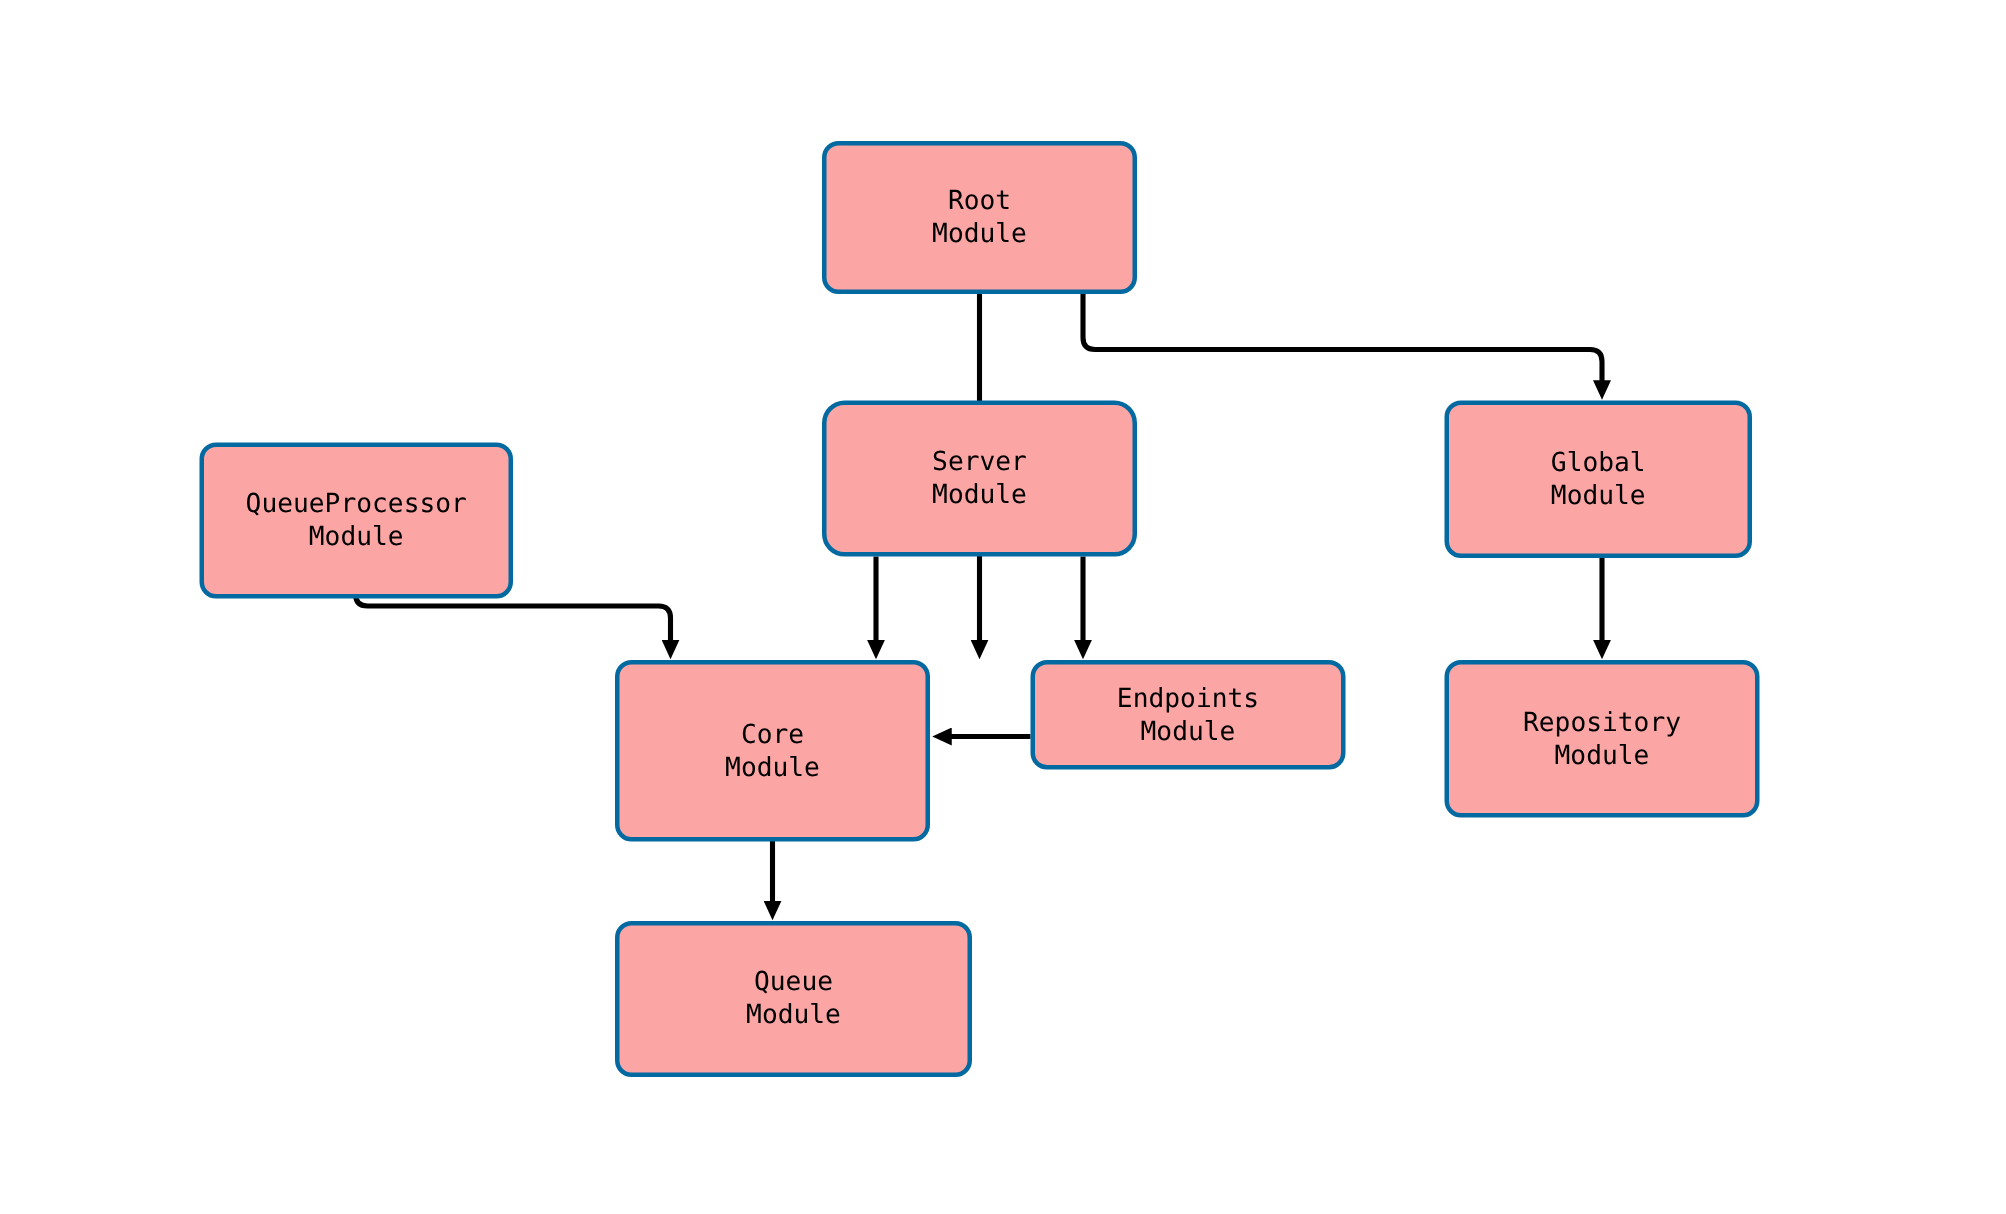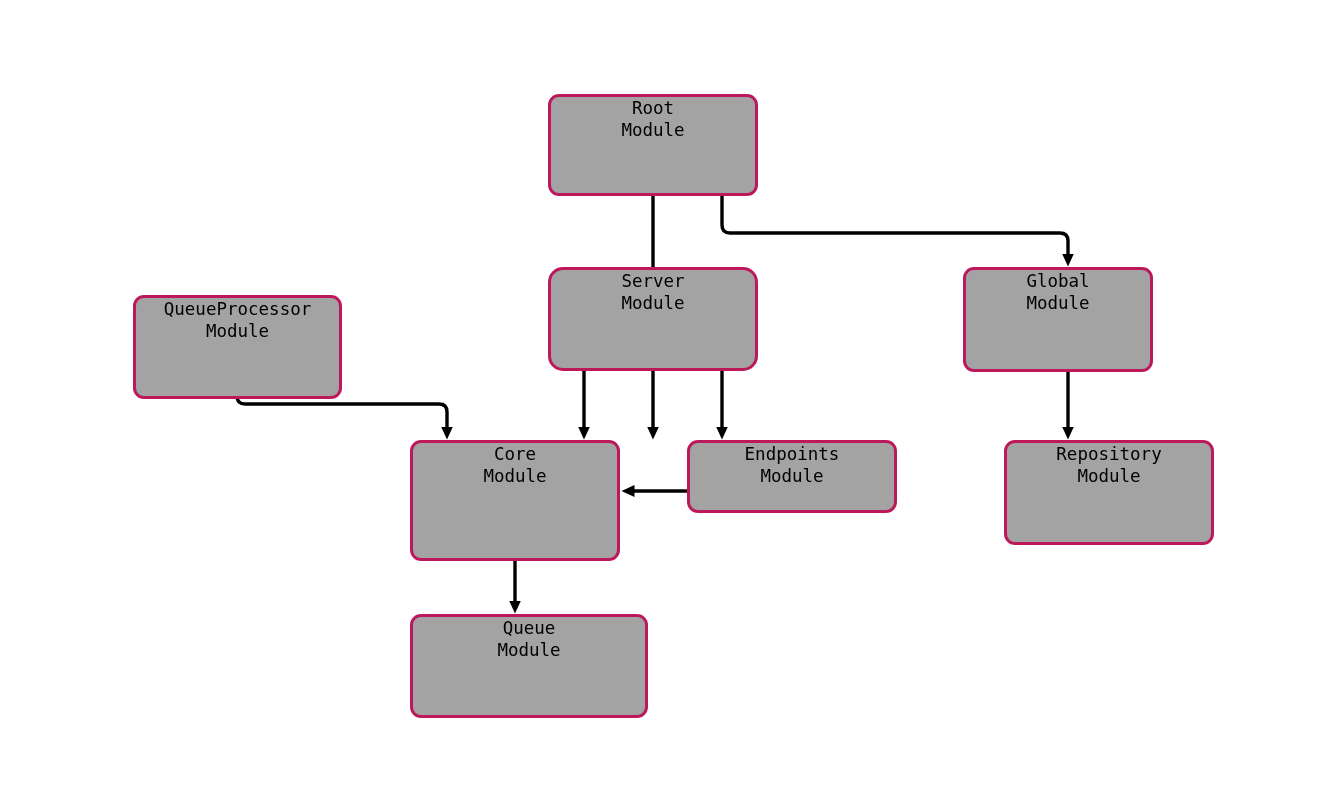--- a/index.html
+++ b/index.html
@@ -24,24 +24,25 @@
     position: absolute;
     top: 0;
     left: 0;
     width: 1337px;
     height: 809px;
     pointer-events: none;
   }
   .node-box {
     position: absolute;
     box-sizing: border-box;
-    background: #a3a3a3;
-    border: 3px solid #be185d;
+    background: #fca5a5;
+    border: 3px solid #0369a1;
     border-radius: 11px;
     display: flex;
+    align-items: center;
     justify-content: center;
     text-align: center;
     z-index: 2;
   }
   .node-label {
     font-family: "DejaVu Sans Mono", "Liberation Mono", monospace;
     font-size: 17.5px;
     line-height: 22px;
     color: #000000;
     letter-spacing: 0px;
@@ -86,36 +87,36 @@
   <div class="node-box" style="left:133px; top:267px; width:209px; height:104px;margin-top:28px;">
     <span class="node-label">QueueProcessor
 Module</span>
   </div>
 
   <div class="node-box" style="left:548px; top:267px; width:210px; height:104px;border-radius:15px;">
     <span class="node-label">Server
 Module</span>
   </div>
 
-  <div class="node-box" style="left:963px; top:267px; width:190px; height:105px;">
+  <div class="node-box" style="left:963px; top:267px; width:205px; height:105px;">
     <span class="node-label">Global
 Module</span>
   </div>
 
   <div class="node-box" style="left:410px; top:440px; width:210px; height:121px;">
     <span class="node-label">Core
 Module</span>
   </div>
 
   <div class="node-box" style="left:687px; top:440px; width:210px; height:73px;">
     <span class="node-label">Endpoints
 Module</span>
   </div>
 
-  <div class="node-box" style="left:963px; top:440px; width:210px; height:105px;margin-left:41px;">
+  <div class="node-box" style="left:963px; top:440px; width:210px; height:105px;">
     <span class="node-label">Repository
 Module</span>
   </div>
 
   <div class="node-box" style="left:410px; top:614px; width:238px; height:104px;">
     <span class="node-label">Queue
 Module</span>
   </div>
 
 </div>

